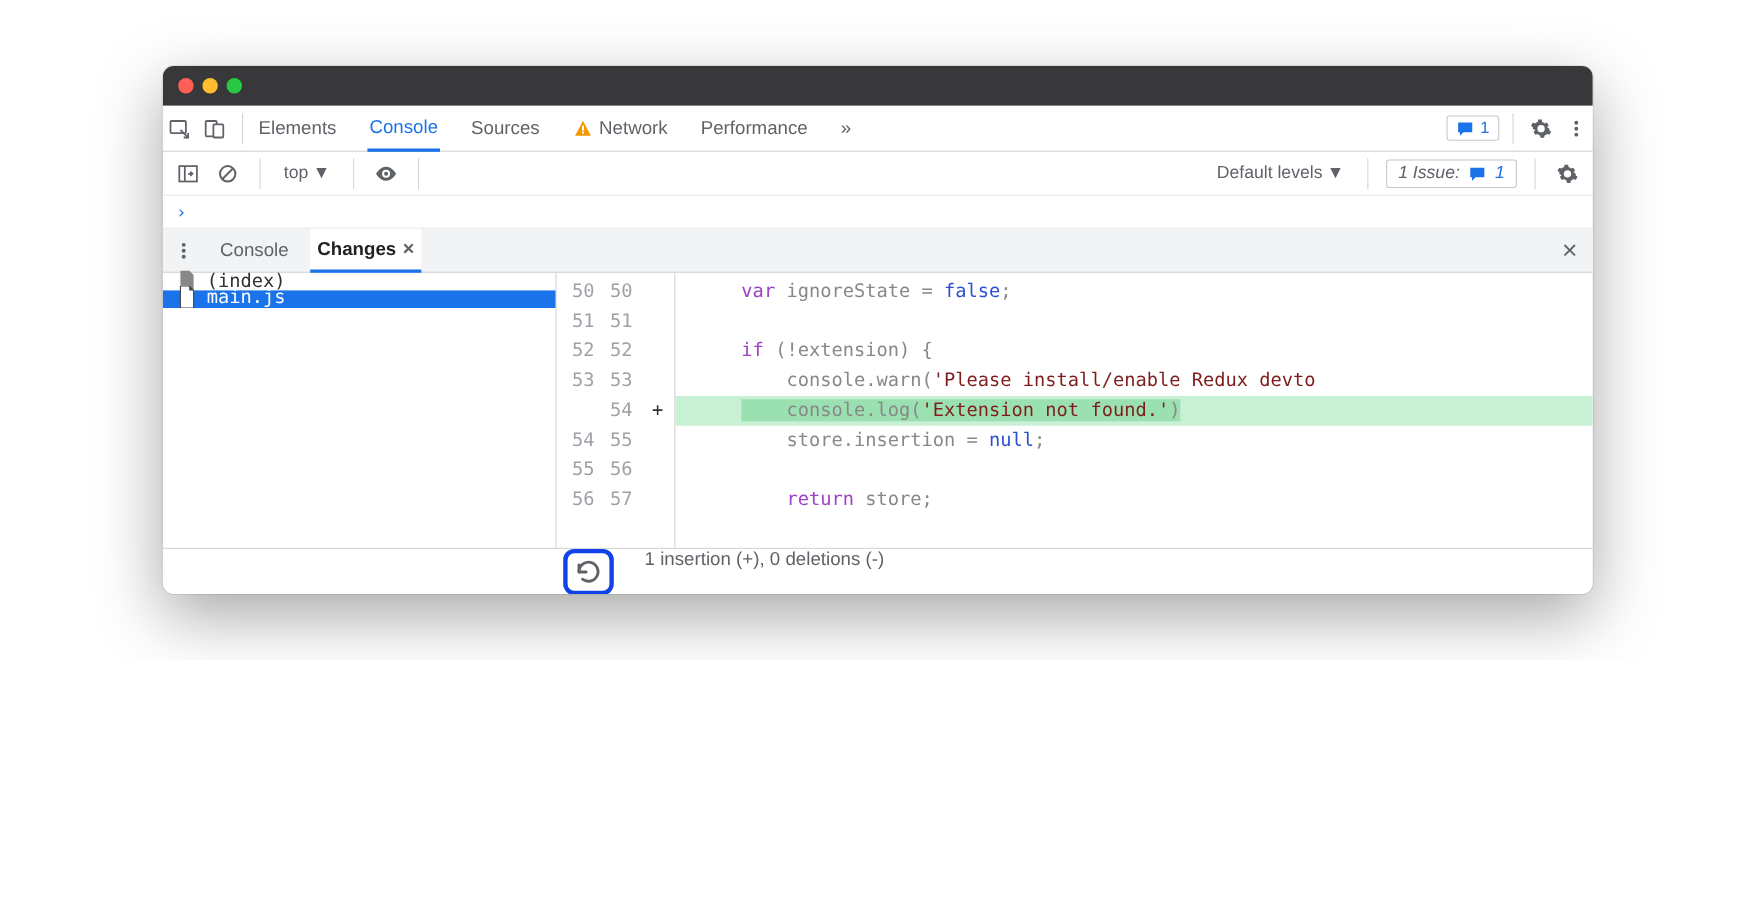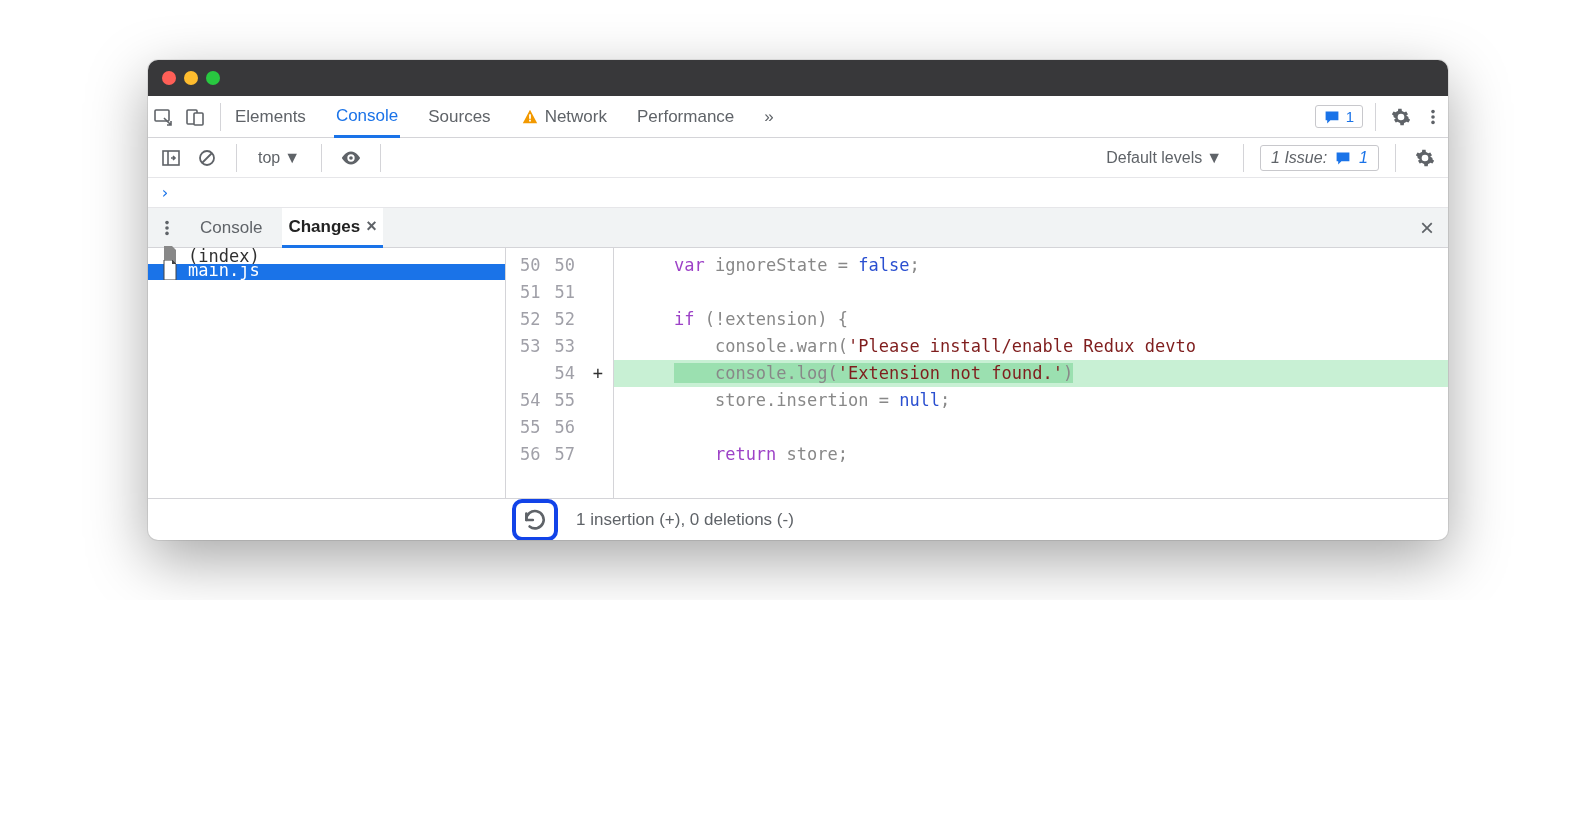--- a/index.html
+++ b/index.html
@@ -91,21 +91,21 @@
   .gcol + .gcol { margin-left:14px; }
   .gcol.sign { width:14px; text-align:center; color:#303030;}
   .codelines { padding:4px 0; flex:1; }
   .codeline { height:27px; line-height:27px; white-space:pre; padding:0 10px 0 60px; color:#888;}
   .codeline.added { background:#c8f0d4; }
   .codeline.added .hl { background:#9be0b0; }
   .kw { color:#9d42c7; }
   .lit { color:#2a4fd0; }
   .str { color:#7f1d1d; }
   
-  .statusbar { display:flex; align-items:center; height:42px; border-top:1px solid #d4d4d8; padding:0 6px; gap:18px; color:#5f6368; font-size:17px; }
+  .statusbar { display:flex; align-items:flex-start; height:42px; border-top:1px solid #d4d4d8; padding:0 6px; gap:28px; color:#5f6368; font-size:17px; }
   .revert-highlight { border:4px solid #1243e8; border-radius:10px; width:46px; height:42px; display:flex; align-items:center; justify-content:center; margin-left:358px; }
   svg { display:block; }
 </style>
 </head>
 <body>
 
 <div class="window">
 
   <div class="titlebar">
     <div class="traffic">

